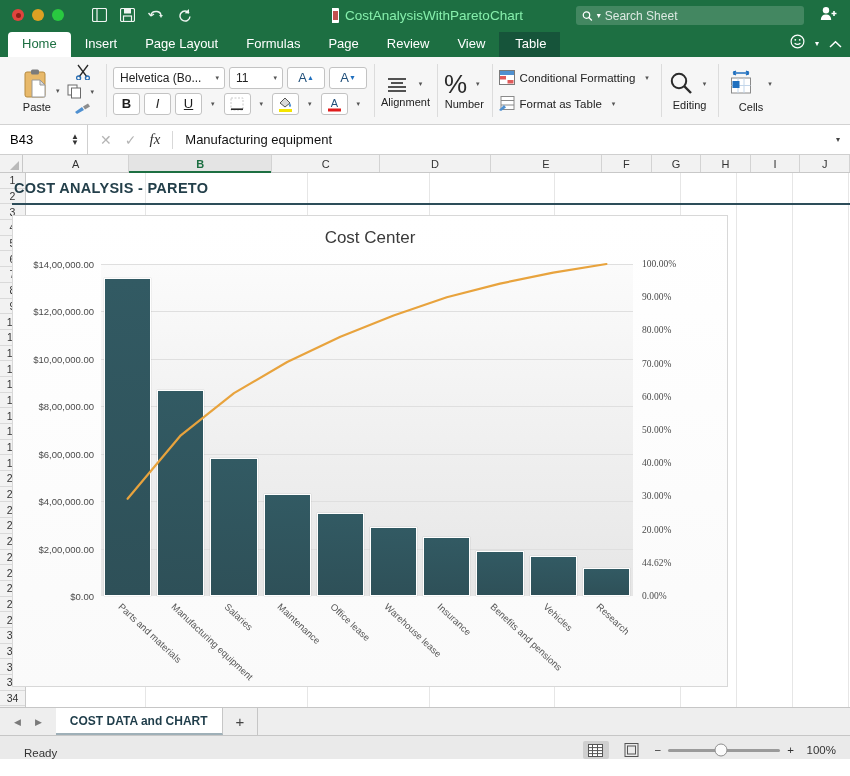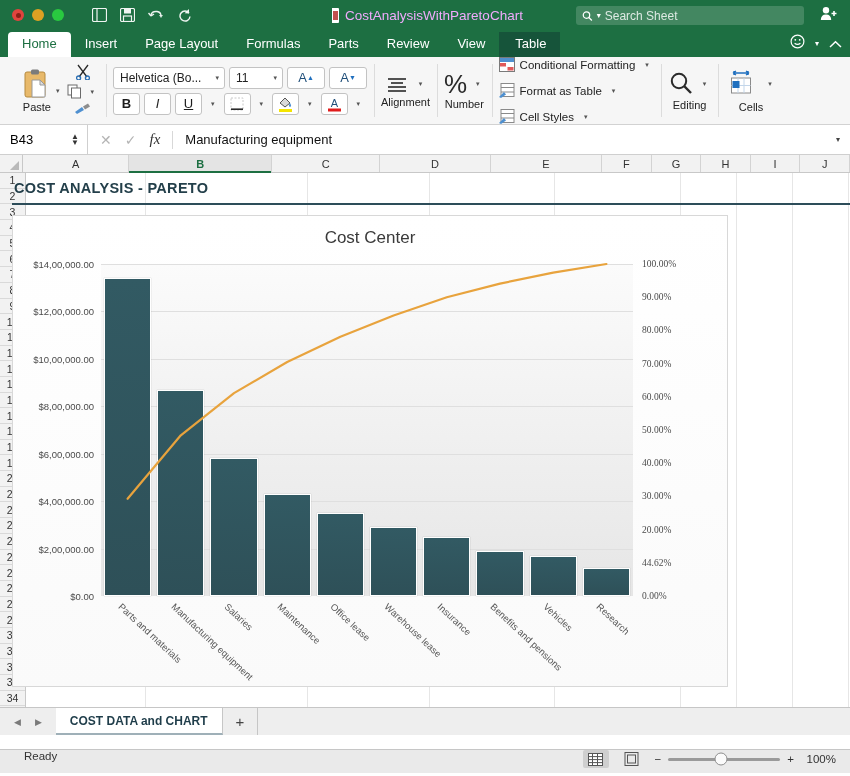--- a/index.html
+++ b/index.html
@@ -17,21 +17,21 @@
   .traffic { display: flex; gap: 8px; margin-left: 12px; }
   .tl { width: 12px; height: 12px; border-radius: 50%; }
   .tl.red { background: #e0443e; }
   .tl.red::after { content:''; display:block; width:5px; height:5px; background:#8b1f17; border-radius:50%; margin:3.5px auto; }
   .tl.yellow { background: #dea123; }
   .tl.green { background: #29c940; }
   .tb-icons { display: flex; align-items: center; gap: 13px; margin-left: 28px; }
   .tb-ic { color: #fff; opacity: .93; display: flex; align-items: center; }
   .doc-title {
     position: absolute; left: 0; right: 0; text-align: center;
-    color: #f0abfc; font-size: 13.5px; pointer-events: none;
+    color: #86efac; font-size: 13.5px; pointer-events: none;
     display: flex; align-items: center; justify-content: center; gap: 6px;
   }
   .xl-badge {
     width: 12px; height: 15px; background: #fff; border-radius: 1px;
     display: inline-block; position: relative;
   }
   .xl-badge::before {
     content: ''; position: absolute; left: 0; top: 0; width: 5px; height: 15px;
     background: #1d6f42;
   }
@@ -186,21 +186,21 @@
   .stab {
     background: #fff; display: flex; align-items: center; padding: 0 14px;
     font-weight: bold; color: #1f3d4a; border-right: 1px solid #c6c6c6;
     border-bottom: 2px solid #9fb0b8;
   }
   .addtab { display: flex; align-items: center; padding: 0 13px; color: #444; font-size: 15px; border-right: 1px solid #c6c6c6; }
 
   
   .status {
     height: 24px; background: #eaeaea; border-top: 1px solid #c6c6c6;
-    display: flex; align-items: flex-start; font-size: 11.5px; color: #333; margin-top: 14px;
+    display: flex; align-items: flex-end; font-size: 11.5px; color: #333;
   }
   .status-left { padding-left: 24px; }
   .status-right { margin-left: auto; display: flex; align-items: center; gap: 10px; padding-right: 14px; }
   .viewbtn {
     width: 26px; height: 18px; display: flex; align-items: center; justify-content: center;
     border-radius: 2px;
   }
   .viewbtn.on { background: #cfcfcf; }
   .zoomslider { display: flex; align-items: center; gap: 7px; }
   .ztrack { width: 112px; height: 3px; background: #9a9a9a; border-radius: 2px; position: relative; }
@@ -267,21 +267,21 @@
         <path d="M14 5 v5 M11.5 7.5 h5" stroke="#fff" stroke-width="1.6"></path>
       </svg>
   </div>
 </div>
 
 <div class="tabbar">
   <div class="tab active">Home</div>
   <div class="tab">Insert</div>
   <div class="tab">Page Layout</div>
   <div class="tab">Formulas</div>
-  <div class="tab">Parts</div>
+  <div class="tab">Page</div>
   <div class="tab">Review</div>
   <div class="tab">View</div>
   <div class="tab ctx">Table</div>
   <div class="tab-right">
     <span>
       <svg width="15" height="15" viewBox="0 0 15 15">
           <circle cx="7.5" cy="7.5" r="6.4" fill="none" stroke="#fff" stroke-width="1.2"></circle>
           <circle cx="5.3" cy="5.8" r=".9" fill="#fff"></circle>
           <circle cx="9.7" cy="5.8" r=".9" fill="#fff"></circle>
           <path d="M4.6 9.2 Q7.5 11.6 10.4 9.2" fill="none" stroke="#fff" stroke-width="1.2"></path>
@@ -434,32 +434,20 @@
       <div class="menu-item">
         <span class="mini-ic">
           <svg width="16" height="15" viewBox="0 0 16 15">
               <rect x="2" y="0.5" width="13" height="13" fill="#fff" stroke="#8a8a8a"></rect>
               <line x1="2" y1="4.5" x2="15" y2="4.5" stroke="#8a8a8a"></line>
               <line x1="2" y1="9" x2="15" y2="9" stroke="#8a8a8a"></line>
               <path d="M0 14 L5 9 L7 11.5 L2 15z" fill="#4f90d0"></path>
             </svg>
         </span>
         <span>Format as Table</span>
-        <span class="caret">▾</span>
-      </div>
-      <div class="menu-item">
-        <span class="mini-ic">
-          <svg width="16" height="15" viewBox="0 0 16 15">
-              <rect x="2" y="0.5" width="13" height="13" fill="#fff" stroke="#8a8a8a"></rect>
-              <line x1="2" y1="4.5" x2="15" y2="4.5" stroke="#8a8a8a"></line>
-              <line x1="2" y1="9" x2="15" y2="9" stroke="#8a8a8a"></line>
-              <path d="M0 14 L5 9 L7 11.5 L2 15z" fill="#4f90d0"></path>
-            </svg>
-        </span>
-        <span>Cell Styles</span>
         <span class="caret">▾</span>
       </div>
     </div>
   </div>
 
   <div class="rgroup">
     <div class="grpcol">
       <div class="hrow">
         <svg width="26" height="26" viewBox="0 0 26 26">
             <circle cx="11" cy="10" r="7.2" fill="none" stroke="#2a2a2a" stroke-width="2"></circle>

